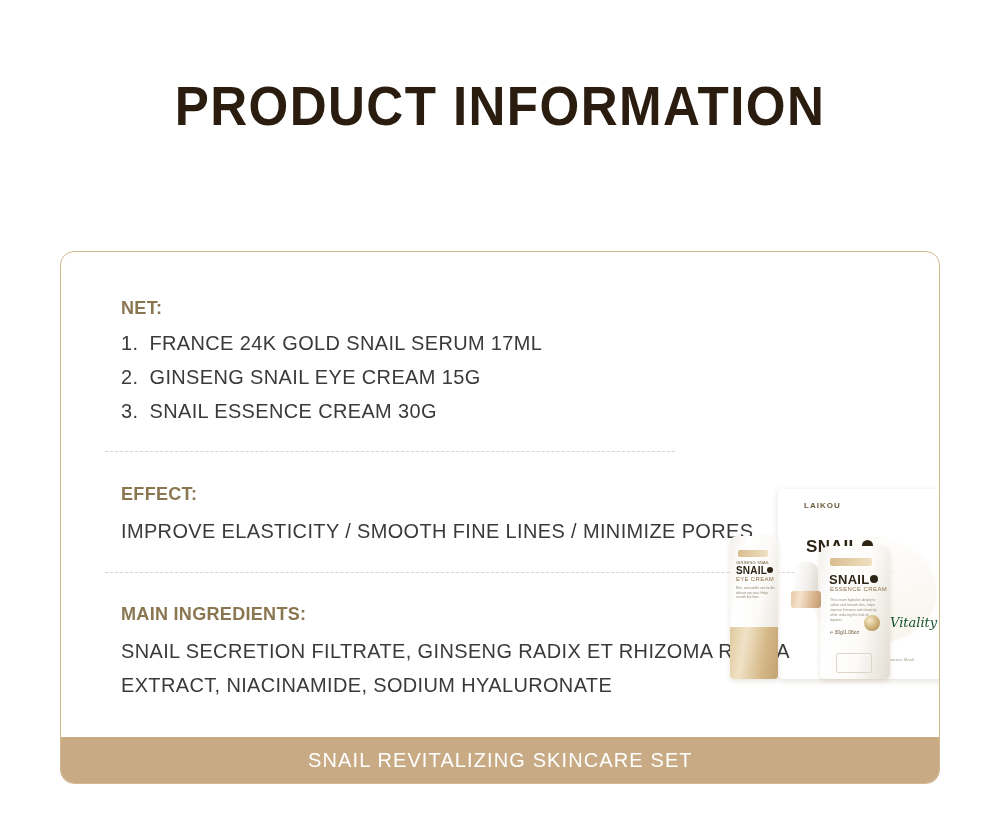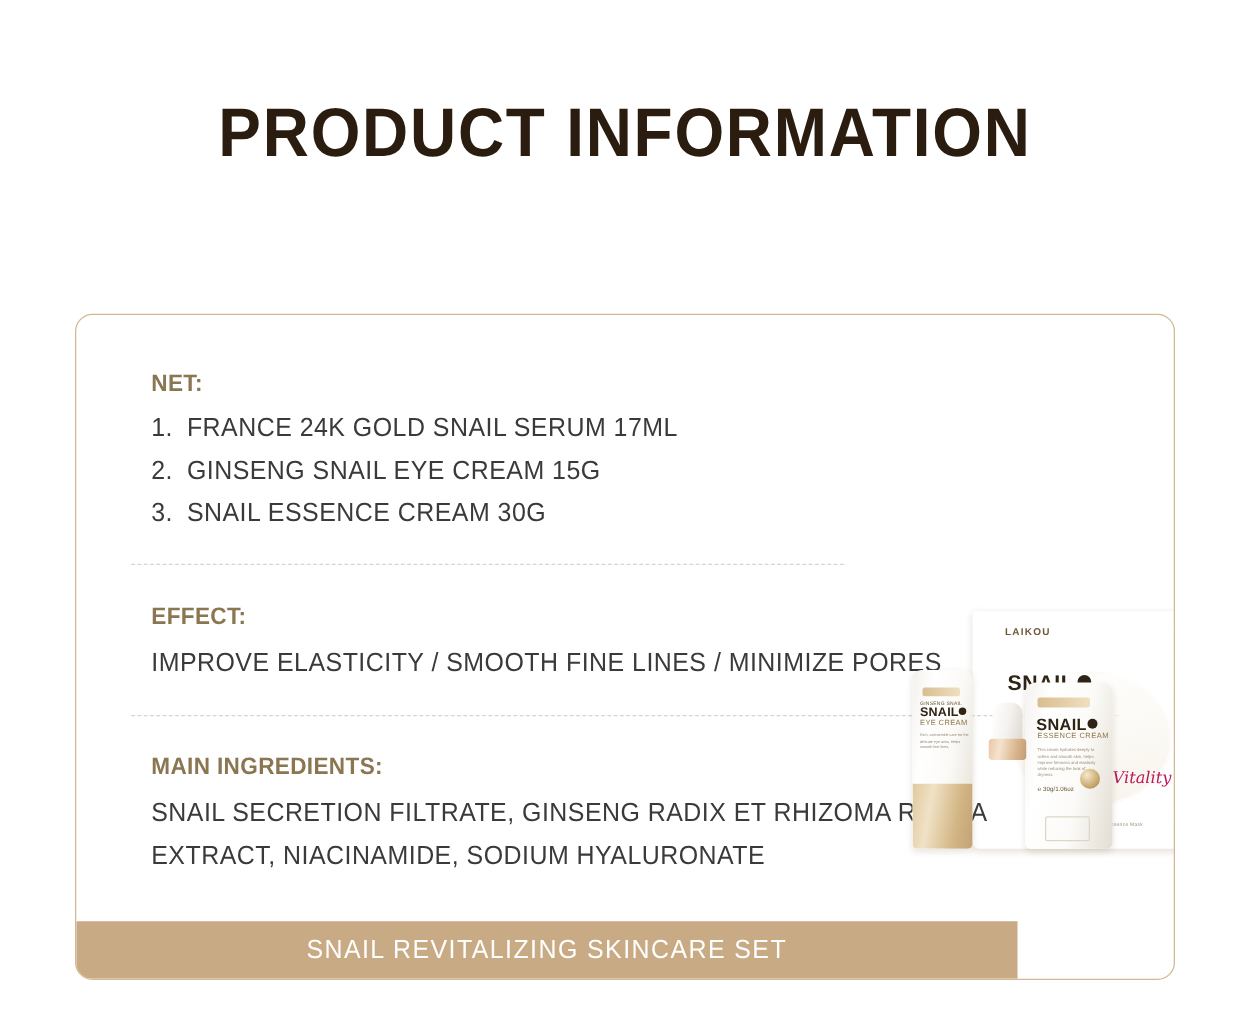--- a/index.html
+++ b/index.html
@@ -99,21 +99,21 @@
     border-top: 1px dashed #d8d4cd;
   }
   #divider-1 { left: 44px; top: 199px; width: 570px; }
   #divider-2 { left: 44px; top: 320px; width: 790px; }
 
   
   .banner {
     position: absolute;
     left: 0;
     bottom: 0;
-    width: 753px;
+    width: 878px;
     height: 46px;
     background: #c8ab84;
     display: flex;
     align-items: center;
     justify-content: center;
   }
   .banner-text {
     color: #ffffff;
     font-size: 21px;
     font-weight: 400;
@@ -192,21 +192,21 @@
     background: #2e2415;
     vertical-align: 1px;
     margin-left: 2px;
   }
   .sachet .script {
     position: absolute;
     left: 112px; top: 126px;
     font-family: "DejaVu Serif", serif;
     font-style: italic;
     font-size: 13px;
-    color: #be185d;
+    color: #14532d;
   }
   .sachet .micro {
     position: absolute;
     font-size: 4px;
     color: rgba(90,72,44,0.6);
     letter-spacing: 0.2px;
   }
   .sachet .m1 { left: 54px; top: 76px; }
   .sachet .m2 { left: 108px; top: 168px; }
 

